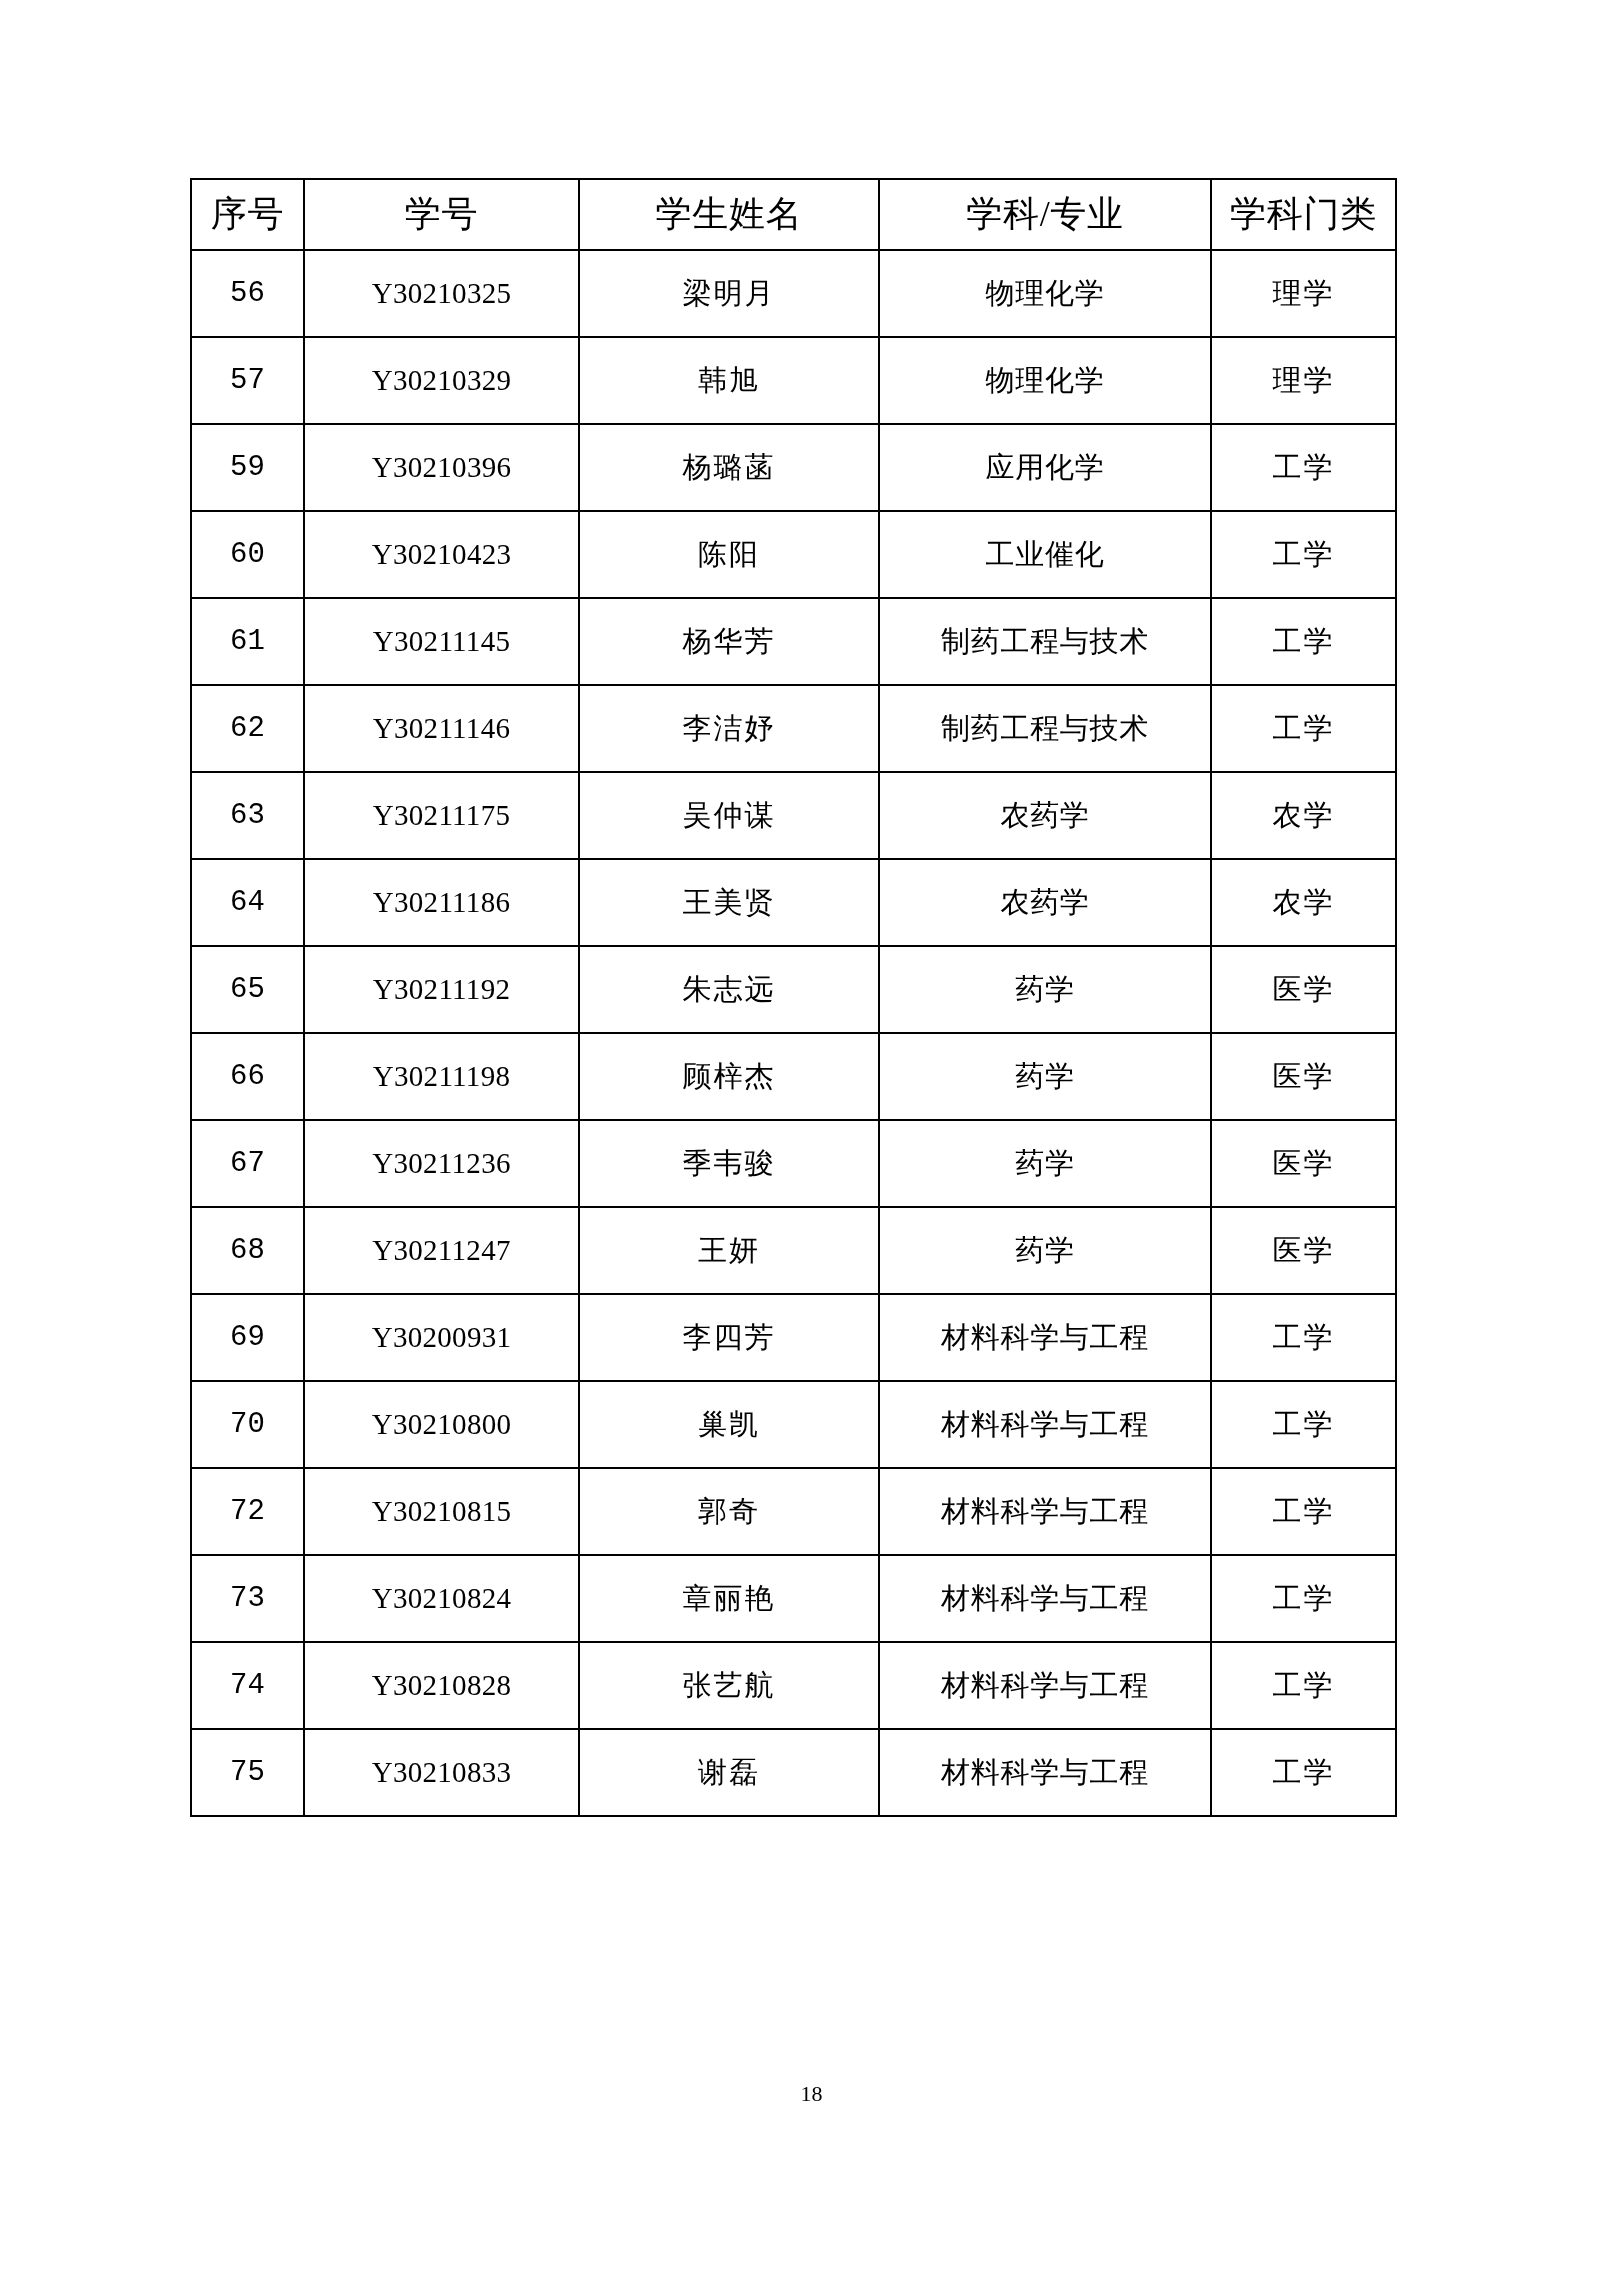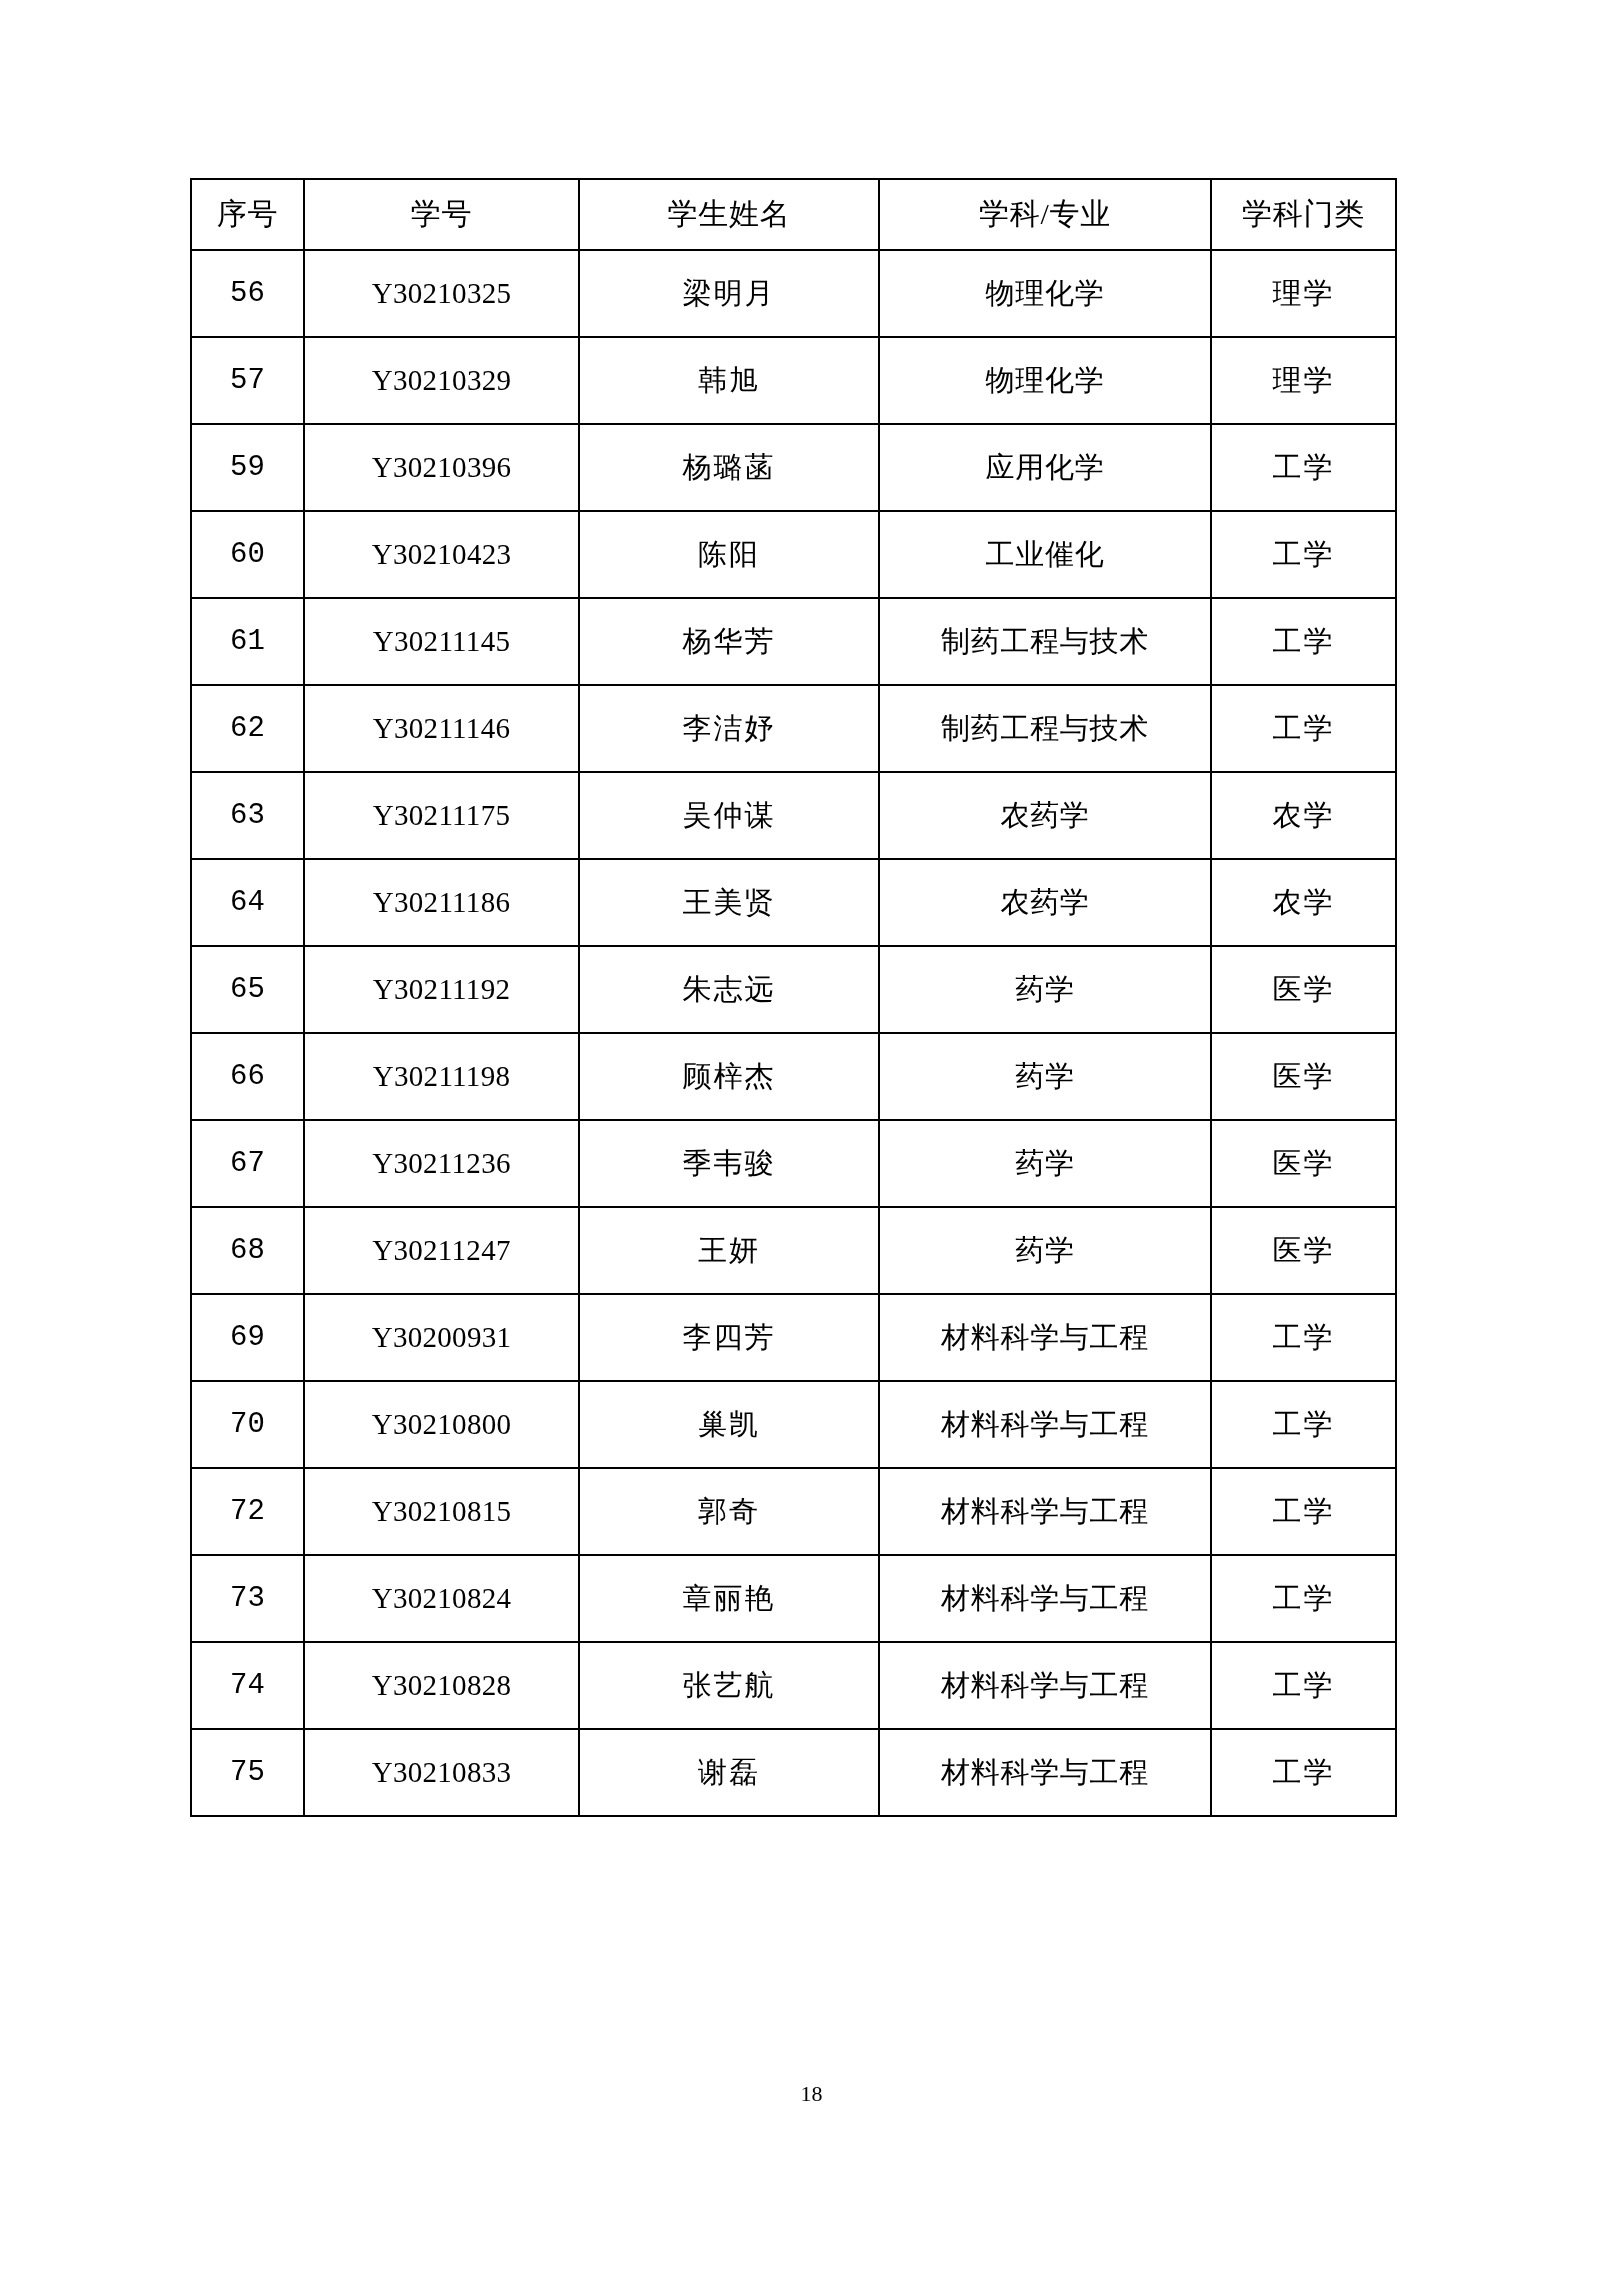--- a/index.html
+++ b/index.html
@@ -33,21 +33,21 @@
   }
   table.roster td, table.roster th {
     border: 2px solid #000000;
     text-align: center;
     vertical-align: middle;
     font-weight: normal;
     padding: 0;
   }
   table.roster thead th {
     height: 69px;
-    font-size: 30px;
+    font-size: 36px;
     letter-spacing: 0.7px;
   }
   table.roster tbody td {
     height: 85px;
     font-size: 29px;
   }
   col.c-idx   { width: 113px; }
   col.c-sid   { width: 275px; }
   col.c-name  { width: 300px; }
   col.c-major { width: 332px; }

